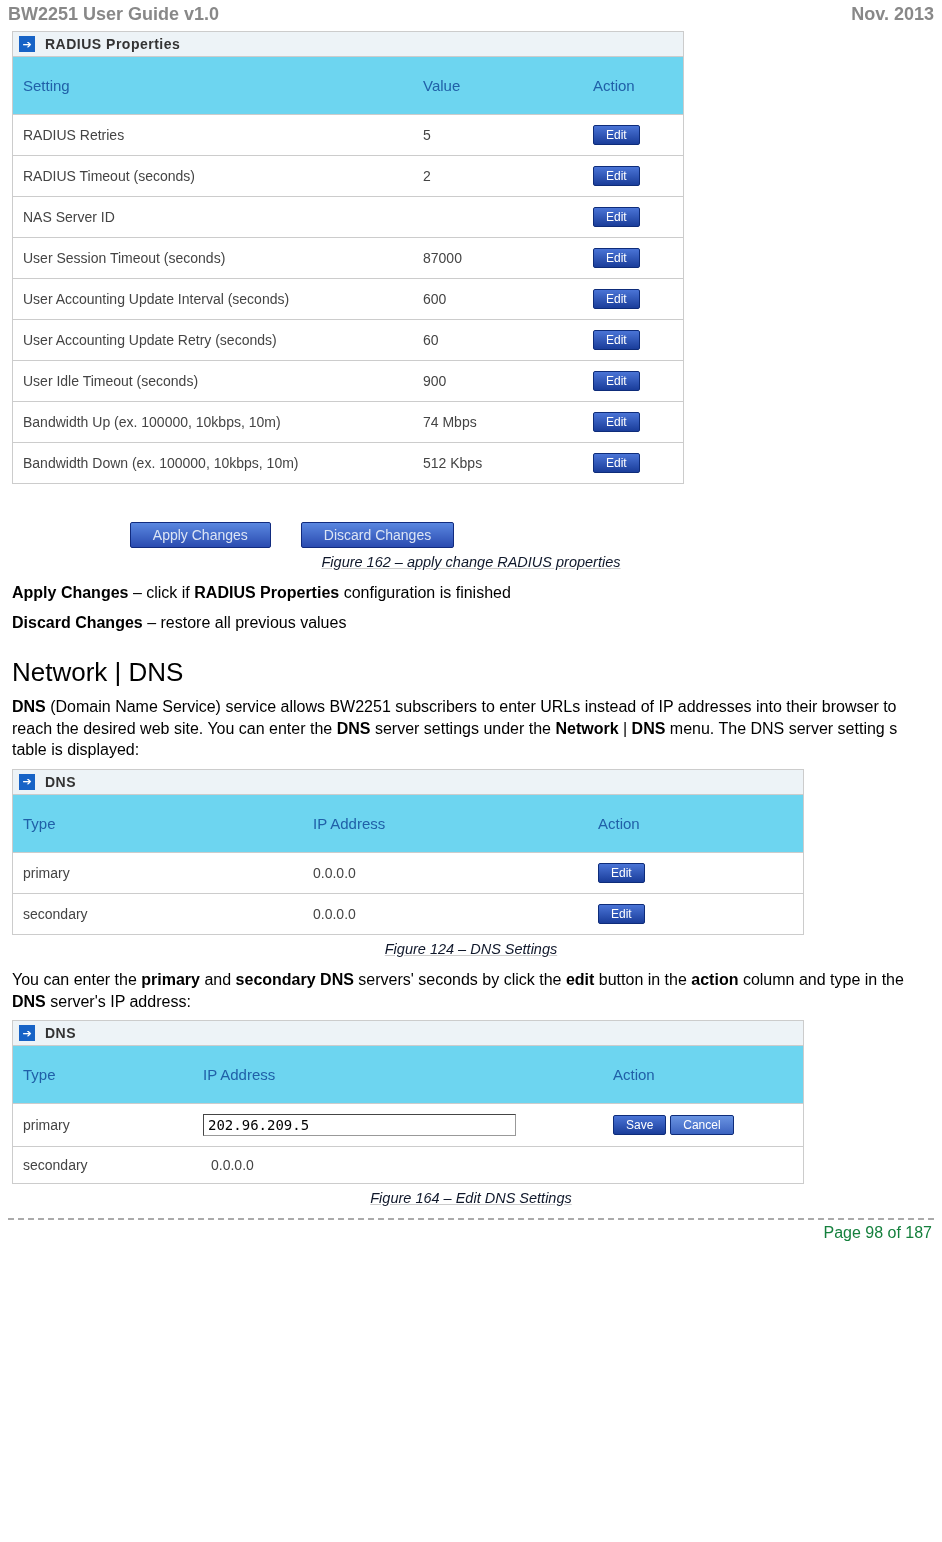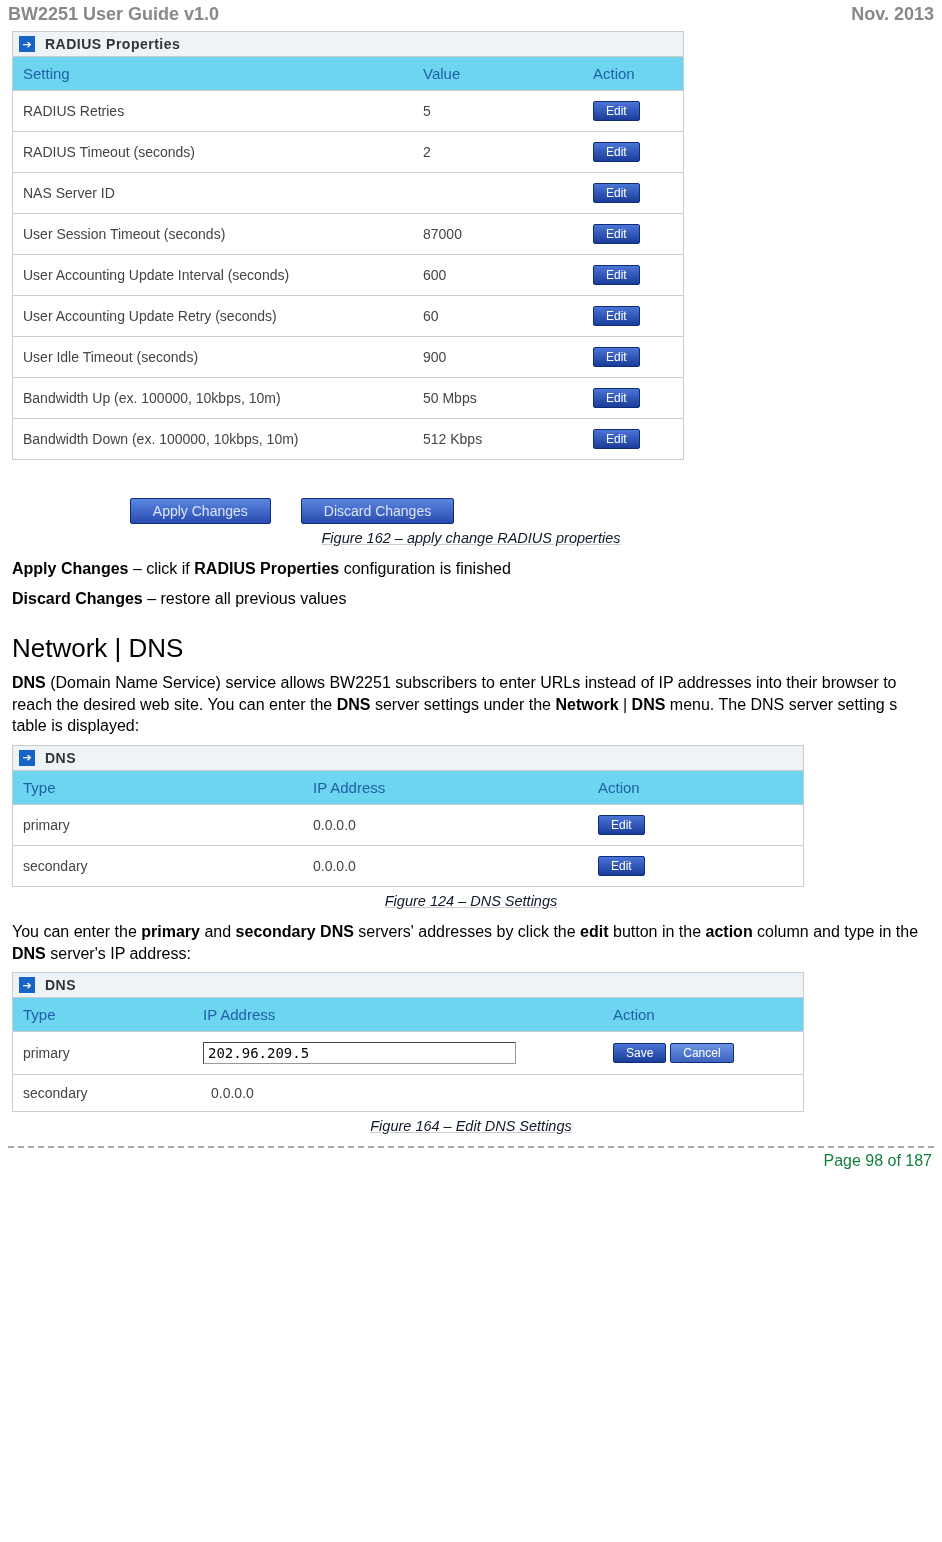--- a/index.html
+++ b/index.html
@@ -64,21 +64,21 @@
     color: #333;
     letter-spacing: 0.5px;
   }
   .panel-head-row {
     display: flex;
     background: #6dd5f0;
     color: #2060a8;
     font-size: 15px;
   }
   .panel-head-row > div {
-    padding: 8px 10px;
+    padding: 20px 10px;
   }
   .col-setting { flex: 0 0 380px; }
   .col-value { flex: 0 0 150px; }
   .col-action { flex: 1 1 auto; }
   .panel-row {
     display: flex;
     border-top: 1px solid #ccc;
     color: #444;
     align-items:center;
   }
@@ -204,21 +204,21 @@
       <div class="col-value">60</div>
       <div class="col-action"><span class="edit-btn">Edit</span></div>
     </div>
     <div class="panel-row">
       <div class="col-setting">User Idle Timeout (seconds)</div>
       <div class="col-value">900</div>
       <div class="col-action"><span class="edit-btn">Edit</span></div>
     </div>
     <div class="panel-row">
       <div class="col-setting">Bandwidth Up (ex. 100000, 10kbps, 10m)</div>
-      <div class="col-value">50 Mbps</div>
+      <div class="col-value">74 Mbps</div>
       <div class="col-action"><span class="edit-btn">Edit</span></div>
     </div>
     <div class="panel-row">
       <div class="col-setting">Bandwidth Down (ex. 100000, 10kbps, 10m)</div>
       <div class="col-value">512 Kbps</div>
       <div class="col-action"><span class="edit-btn">Edit</span></div>
     </div>
   </div>
 
   <div class="btn-row">
@@ -259,21 +259,21 @@
     <div class="panel-row">
       <div class="dns-col-type">secondary</div>
       <div class="dns-col-ip">0.0.0.0</div>
       <div class="dns-col-action"><span class="edit-btn">Edit</span></div>
     </div>
   </div>
 
   <div class="fig-caption">Figure 124 – DNS Settings</div>
 
   <div class="body-text">
-    <span>You can enter the </span><b>primary</b><span> and </span><b>secondary DNS</b><span> servers' addresses by click the </span><b>edit</b><span> button in the </span><b>action</b><span> column and type in the </span><b>DNS</b><span> server's IP address:</span>
+    <span>You can enter the </span><b>primary</b><span> and </span><b>secondary DNS</b><span> servers' seconds by click the </span><b>edit</b><span> button in the </span><b>action</b><span> column and type in the </span><b>DNS</b><span> server's IP address:</span>
   </div>
 
   <div class="panel dns2-panel">
     <div class="panel-title-bar">
       <span class="sq-icon arrow-icon"></span>
       <span class="panel-title-text">DNS</span>
     </div>
     <div class="panel-head-row">
       <div class="dns2-col-type">Type</div>
       <div class="dns2-col-ip">IP Address</div>

